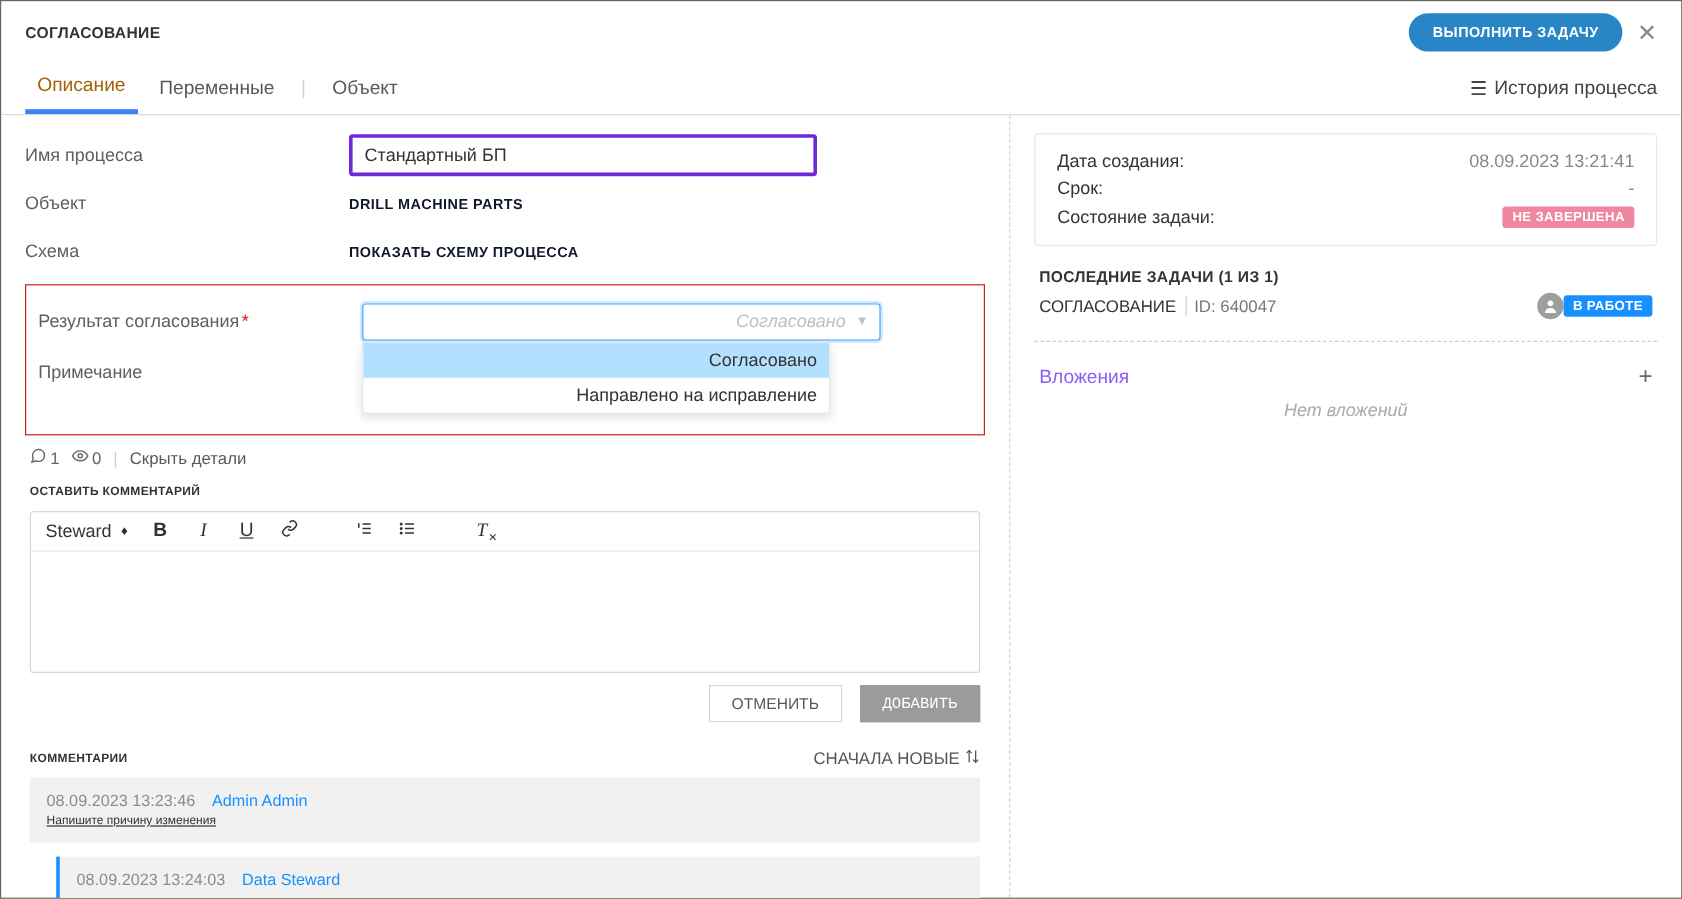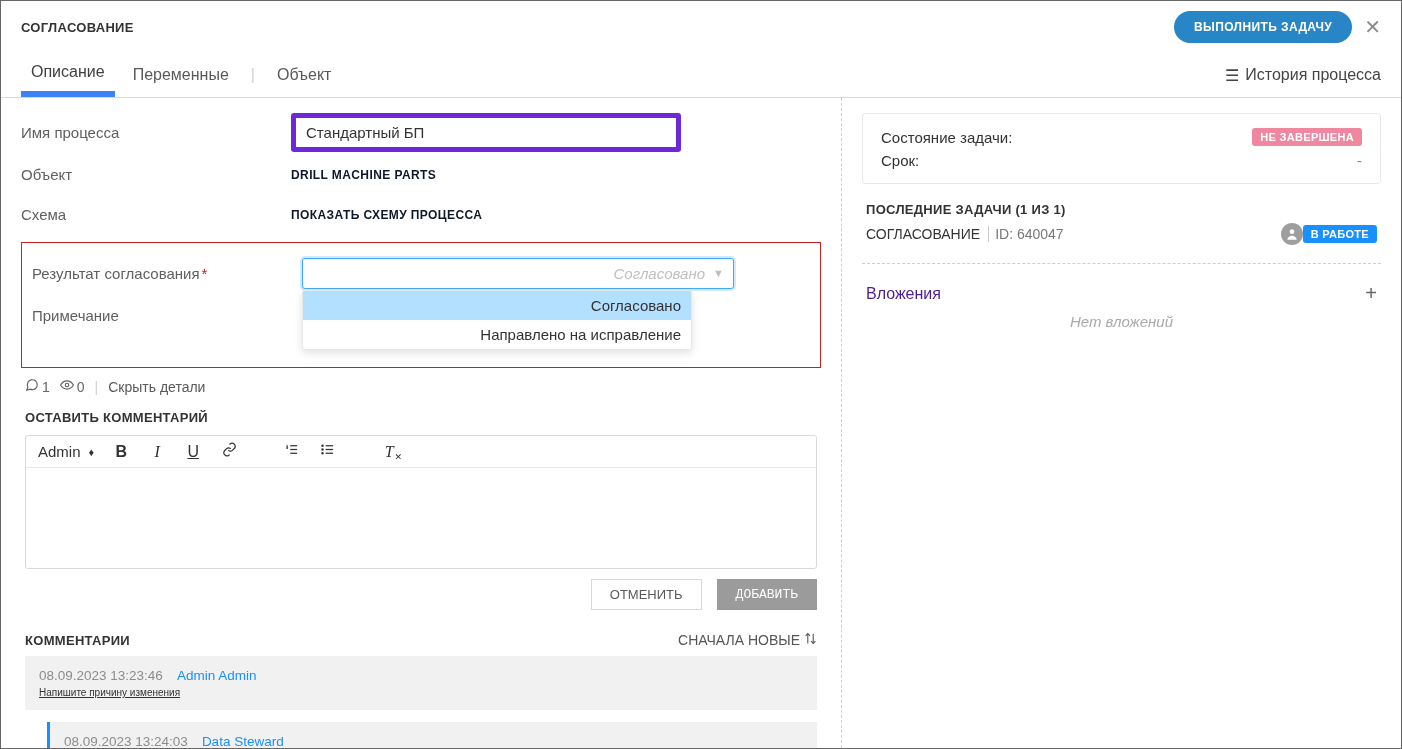--- a/index.html
+++ b/index.html
@@ -63,22 +63,22 @@
     align-items: center;
     gap: 8px;
   }
   .tab {
     padding: 10px 10px;
     font-size: 16px;
     color: #595959;
     cursor: pointer;
   }
   .tab.active {
-    color: #404040;
-    border-bottom: 6px solid #3b82f6;
+    color: #a16207;
+    border-bottom: 4px solid #3b82f6;
     font-weight: 500;
   }
   .tab-divider {
     color: #d0d0d0;
     padding: 0 4px;
     font-size: 16px;
   }
   .history-link {
     display: flex;
     align-items: center;
@@ -114,21 +114,21 @@
     width: 270px;
     color: #5f5f5f;
     font-size: 15px;
   }
   .form-value {
     flex: 1;
   }
   .input-like {
     width: 390px;
     padding: 6px 10px;
-    border: 5px solid #6d28d9;
+    border: 3px solid #6d28d9;
     border-radius: 3px;
     font-size: 15px;
     color: #333;
     background: #fff;
   }
   .link-like {
     color: #0f172a;
     font-size: 12px;
     font-weight: 600;
     letter-spacing: 0.4px;
@@ -191,21 +191,21 @@
     gap: 10px;
     color: #666;
     font-size: 14px;
     margin-left: 4px;
     margin-top: 10px;
   }
   .det-item { display: flex; align-items: center; gap: 3px; }
   .det-divider { color: #d0d0d0; }
   .hide-details { color: #595959; cursor: pointer; }
   .section-title {
-    font-size: 13px;
+    font-size: 10px;
     font-weight: 700;
     letter-spacing: 0.3px;
     margin: 15px 0 10px 4px;
   }
   .editor {
     border: 1px solid #d9d9d9;
     border-radius: 3px;
     margin: 0 4px;
   }
   .ed-toolbar {
@@ -359,21 +359,21 @@
     border: none;
     border-top: 1px dashed #cfcfcf;
     margin: 18px 0;
   }
   .att-hdr {
     display: flex;
     justify-content: space-between;
     align-items: center;
     margin: 0 4px;
   }
-  .att-title { font-size: 16px; color:#4c1d95; }
+  .att-title { font-size: 16px; color:#8b5cf6; }
   .plus { font-size: 20px; color: #666; cursor: pointer; }
   .no-att {
     text-align: center;
     color: #aaa;
     font-style: italic;
     font-size: 15px;
     margin-top: 8px;
   }
 </style>
 </head>
@@ -463,21 +463,21 @@
           <span>0</span>
         </span>
         <span class="det-divider">|</span>
         <span class="hide-details">Скрыть детали</span>
       </div>
 
       <div class="section-title">ОСТАВИТЬ КОММЕНТАРИЙ</div>
       <div class="editor">
         <div class="ed-toolbar">
           <div class="ed-normal">
-            <span>Admin</span>
+            <span>Steward</span>
             <span style="font-size:11px;">♦</span>
           </div>
           <span class="ed-btn" style="font-weight:700;">B</span>
           <span class="ed-btn" style="font-style:italic;font-family:serif;">I</span>
           <span class="ed-btn" style="text-decoration:underline;">U</span>
           <span class="ed-btn">
             <svg width="15" height="15" viewBox="0 0 24 24" fill="none" stroke="#333" stroke-width="2">
                 <path d="M10 13a5 5 0 0 0 7 0l3-3a5 5 0 0 0-7-7l-1 1"></path>
                 <path d="M14 11a5 5 0 0 0-7 0l-3 3a5 5 0 0 0 7 7l1-1"></path>
               </svg>
@@ -539,26 +539,30 @@
           <span class="c-date">08.09.2023 13:24:03</span>
           <span class="c-author">Data Steward</span>
         </div>
 
       </div>
     </div>
 
     <div class="right-col">
       <div class="meta-card">
         <div class="meta-row">
-          <span>Состояние задачи:</span>
-          <span class="badge-pink">НЕ ЗАВЕРШЕНА</span>
+          <span>Дата создания:</span>
+          <span class="meta-value">08.09.2023 13:21:41</span>
         </div>
         <div class="meta-row">
           <span>Срок:</span>
           <span class="meta-value">-</span>
+        </div>
+        <div class="meta-row">
+          <span>Состояние задачи:</span>
+          <span class="badge-pink">НЕ ЗАВЕРШЕНА</span>
         </div>
       </div>
 
       <div class="tasks-hdr">ПОСЛЕДНИЕ ЗАДАЧИ (1 ИЗ 1)</div>
       <div class="task-row">
         <div class="task-left">
           <span>СОГЛАСОВАНИЕ</span>
           <span class="task-id">ID: 640047</span>
         </div>
         <div class="task-right">

